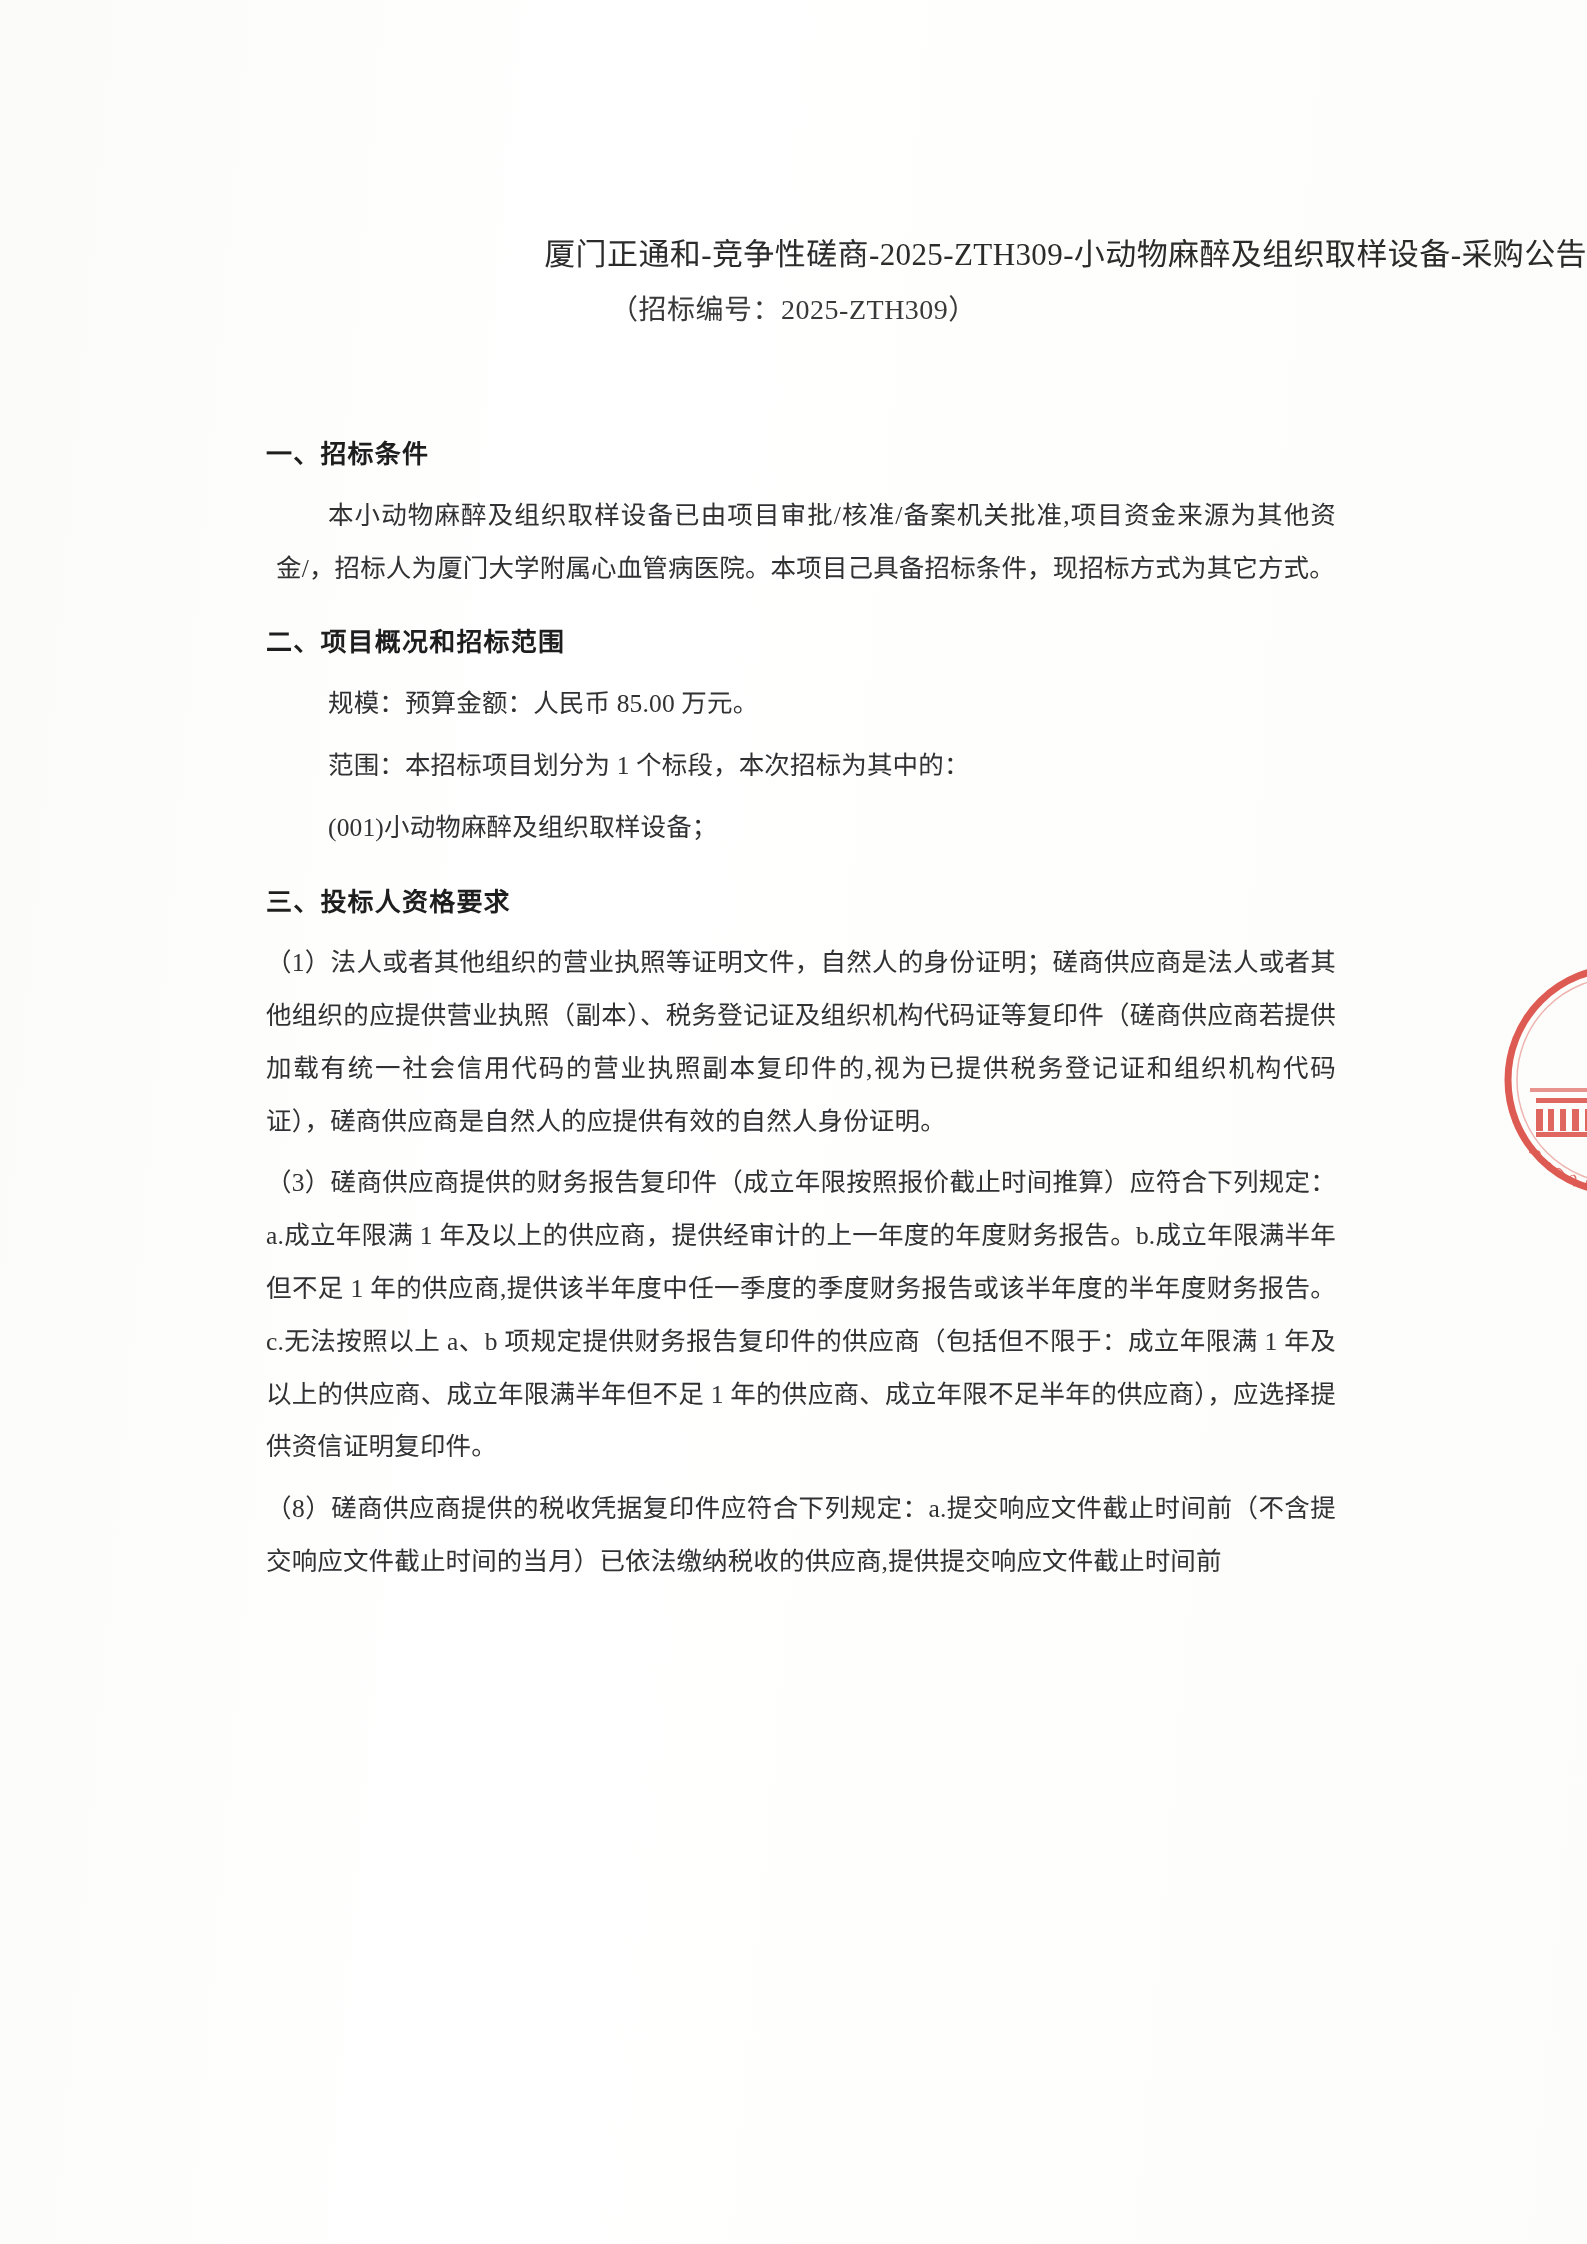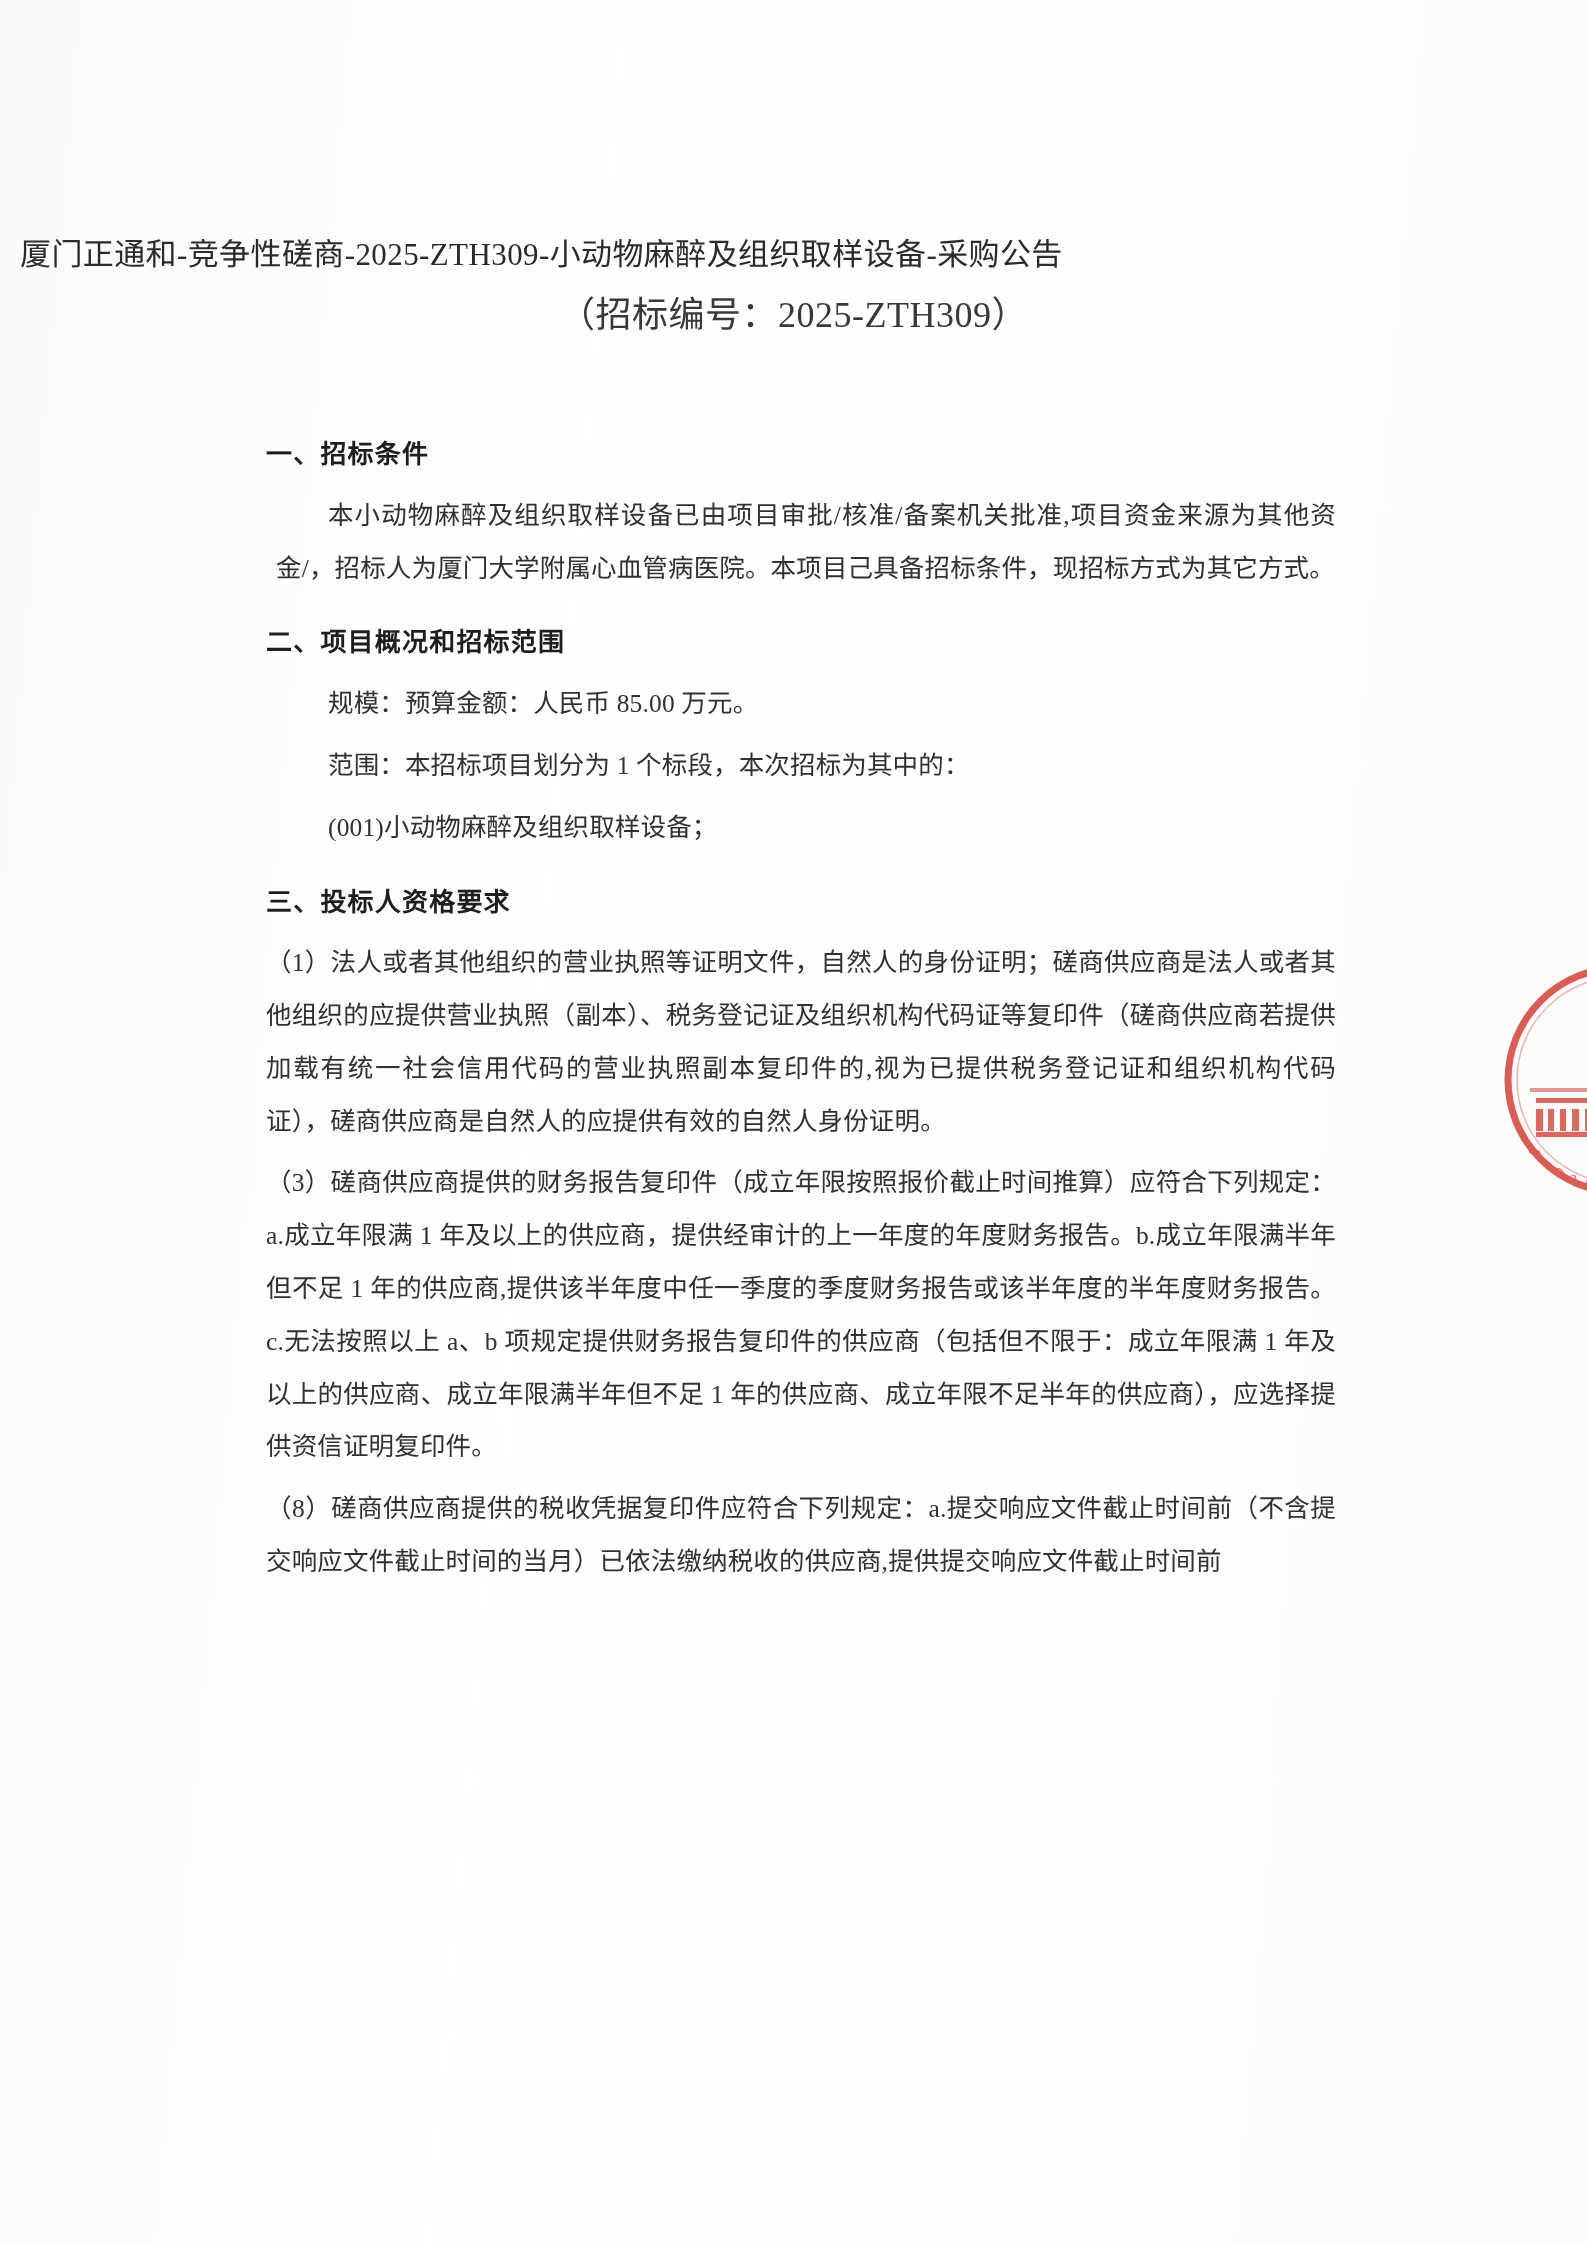--- a/index.html
+++ b/index.html
@@ -28,36 +28,36 @@
       linear-gradient(95deg, rgba(250,250,248,0.9) 0%, rgba(255,255,255,1) 35%, rgba(252,252,250,0.95) 100%);
     pointer-events: none;
     z-index: 0;
   }
   
   .doc-title {
     position: absolute;
     left: 0;
     right: 0;
     top: 236px;
-    text-align: left;
+    text-align: right;
     font-size: 31px;
     line-height: 1.2;
     color: #2b2b2b;
     letter-spacing: 0.4px;
     white-space: nowrap;
     font-family: "Liberation Serif", "DejaVu Serif", serif;
     padding-left: 20px;
   }
   .doc-subtitle {
     position: absolute;
     left: 0;
     right: 0;
     top: 292px;
     text-align: center;
-    font-size: 36px;
+    font-size: 28px;
     line-height: 1.3;
     color: #39393a;
     letter-spacing: 0.5px;
     white-space: nowrap;
   }
   
   .body-block {
     position: absolute;
     left: 266px;
     top: 438px;

